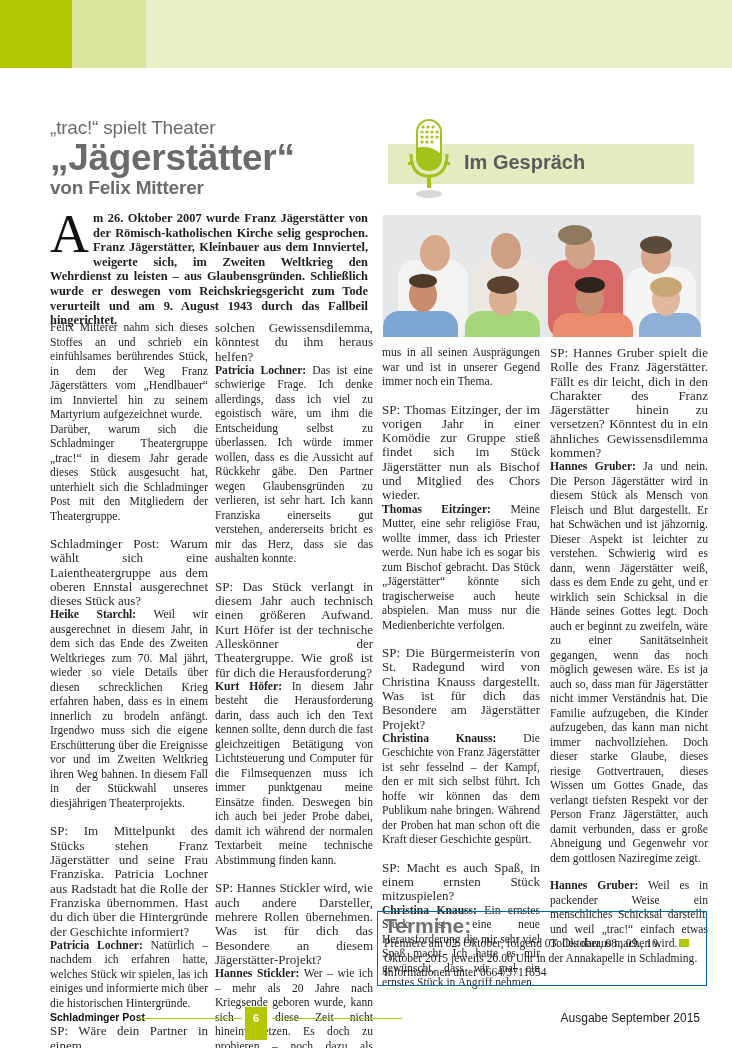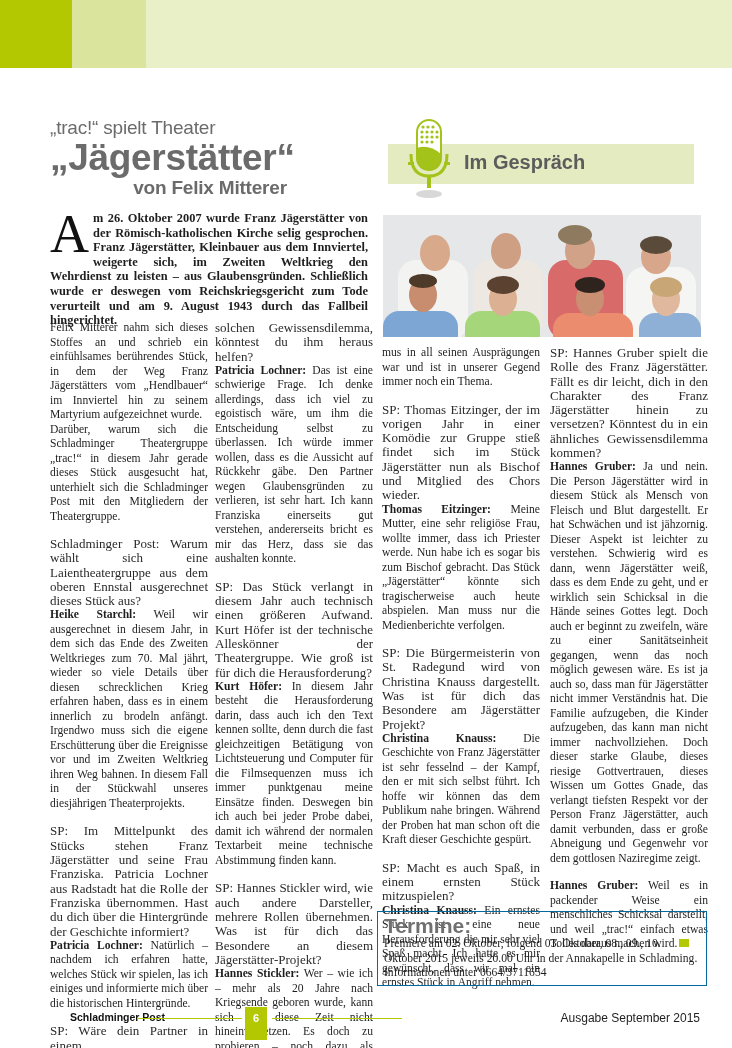--- a/index.html
+++ b/index.html
@@ -8,21 +8,21 @@
 
   
   .band { position: absolute; top: 0; left: 0; width: 732px; height: 68px; background: #e9efc6; }
   .band .b1 { position: absolute; left: 0; top: 0; width: 72px; height: 68px; background: #b3c800; }
   .band .b2 { position: absolute; left: 72px; top: 0; width: 74px; height: 68px; background: #dbe49c; }
 
   
   .title-block { position: absolute; left: 50px; top: 117px; width: 320px; font-family: "Liberation Sans", "DejaVu Sans", sans-serif; color: #6b6b6b; }
   .kicker { font-size: 19px; line-height: 22px; letter-spacing: -0.2px; }
   .headline { font-size: 37px; line-height: 38px; font-weight: bold; letter-spacing: -0.3px; }
-  .byline { font-size: 19px; line-height: 22px; font-weight: bold; letter-spacing: -0.2px; text-align: center; }
+  .byline { font-size: 19px; line-height: 22px; font-weight: bold; letter-spacing: -0.2px; }
 
   
   .intro { position: absolute; left: 50px; top: 211px; width: 318px; font-size: 12.4px; line-height: 14.6px; font-weight: bold; text-align: justify; color: #1e1e1e; }
   .dropcap { float: left; font-size: 54px; line-height: 42px; height: 44px; margin: 2px 4px 0 0; font-weight: normal; color: #111; }
 
   
   .logo { position: absolute; left: 388px; top: 118px; width: 308px; height: 80px; }
   .logo .bar { position: absolute; left: 0; top: 26px; width: 306px; height: 40px; background: #e4ebc1; }
   .logo .label { position: absolute; left: 76px; top: 33px; font-family: "Liberation Sans", "DejaVu Sans", sans-serif; font-size: 20px; font-weight: bold; color: #5c5c5c; }
   .logo svg { position: absolute; left: 18px; top: 0; }
@@ -42,21 +42,21 @@
   .c4 { left: 550px; top: 346px; width: 158px; }
   .endmark { display: inline-block; width: 10px; height: 8px; background: #b3c800; margin-left: 2px; vertical-align: baseline; }
 
   
   .termine { position: absolute; left: 377px; top: 911px; width: 330px; height: 75px; border: 1px solid #0369a1; padding: 2px 6px; }
   .termine .th { font-family: "Liberation Sans", "DejaVu Sans", sans-serif; font-size: 21px; font-weight: bold; color: #707070; line-height: 23px; }
   .termine .tb { font-size: 11.6px; line-height: 14.5px; color: #1e1e1e; }
 
   
   .footer { position: absolute; left: 0; top: 1002px; width: 732px; height: 40px; font-family: "Liberation Sans", "DejaVu Sans", sans-serif; }
-  .footer .pub { position: absolute; left: 50px; top: 9px; font-size: 10.5px; font-weight: bold; color: #111; margin-left: 20px; }
+  .footer .pub { position: absolute; left: 50px; top: 9px; font-size: 10.5px; font-weight: bold; color: #111; }
   .footer .line { position: absolute; top: 16px; height: 1px; background: #b3c800; }
   .footer .l1 { left: 137px; width: 105px; }
   .footer .l2 { left: 272px; width: 130px; }
   .footer .pageno { position: absolute; left: 245px; top: 5px; width: 22px; height: 33px; background: #b3c800; color: #fff; font-size: 11px; font-weight: bold; text-align: center; line-height: 22px; }
   .footer .issue { position: absolute; right: 32px; top: 9px; font-size: 12px; color: #222; }
 </style>
 </head>
 <body>
 
 <div class="band">

